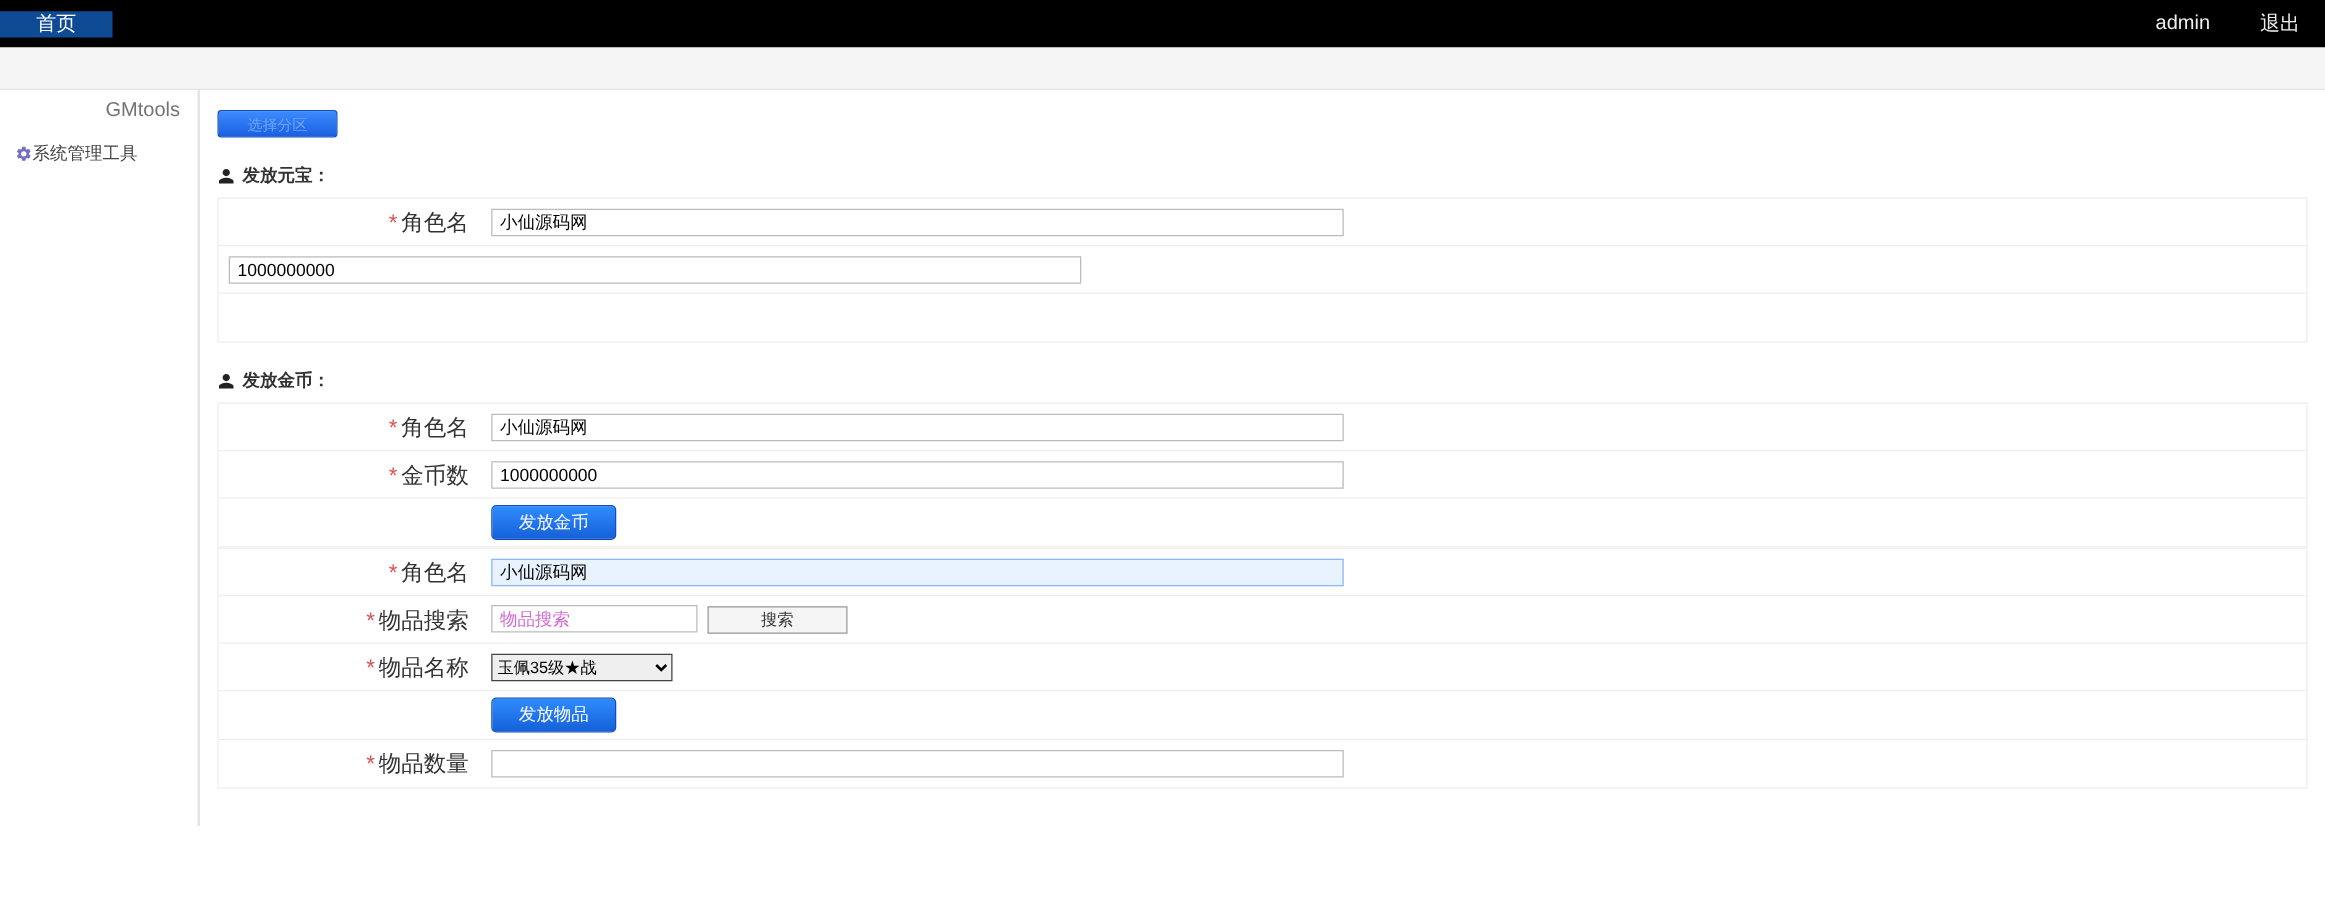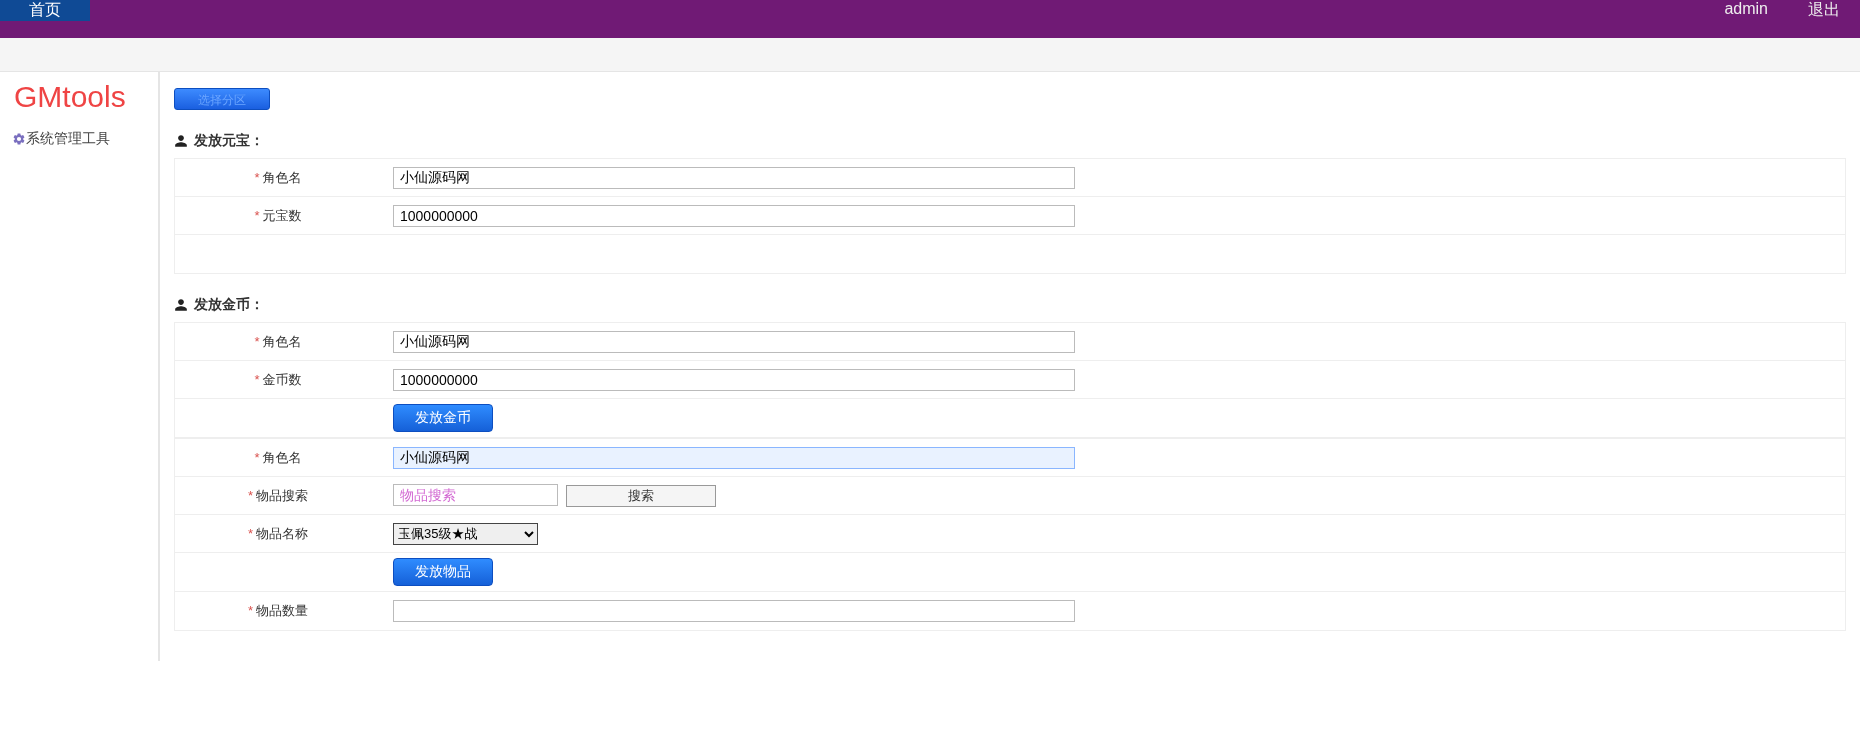--- a/index.html
+++ b/index.html
@@ -1,43 +1,43 @@
 <!DOCTYPE html>
 <html><head>
 <meta charset="utf-8">
 <style>
   * { box-sizing: border-box; }
   html, body { margin: 0; padding: 0; font-family: "Microsoft YaHei", Arial, sans-serif; font-size: 14px; color: #333; background: #fff; }
-  .topbar { background: #701a75; height: 38px; display: flex; align-items: flex-start; color: #fff; }
+  .topbar { background: #000000; height: 38px; display: flex; align-items: center; color: #fff; }
   .topbar .tab-home { background: #0f4a95; color: #fff; width: 90px; display: flex; align-items: center; justify-content: center; font-size: 16px; cursor: pointer; }
   .topbar .spacer { flex: 1; }
   .topbar .link { display: flex; align-items: center; padding: 0 20px; color: #eee; font-size: 16px; cursor: pointer; }
   .subbar { background: #f5f5f5; border-bottom: 1px solid #e5e5e5; height: 34px; }
   .main { display: flex; height: calc(100% - 72px); }
   .sidebar { width: 160px; border-right: 2px solid #e5e5e5; background: #fff; }
-  .brand { font-size: 30px; padding: 8px 14px 10px 14px; color: #ef4444; }
+  .brand { font-size: 16px; padding: 8px 14px 10px 14px; color: #737373; text-align: right; }
   .side-item { display: flex; align-items: center; gap: 0; padding: 6px 12px; color: #444; cursor: pointer; }
   .gear-icon { width: 14px; height: 14px; }
   .content { flex: 1; padding: 16px 14px 30px 14px; }
   .zone-btn { display: inline-block; width: 96px; height: 22px; line-height: 22px; text-align: center; font-size: 12px; color: #6aa5ff; background: linear-gradient(#3d8bff, #1a5fe0); border: 1px solid #0d4ec0; border-radius: 3px; cursor: pointer; user-select: none; }
   .section-title { display: flex; align-items: center; gap: 6px; margin: 22px 0 8px 0; font-weight: 600; font-family: Liberation Mono, monospace; }
   .person-icon { width: 14px; height: 14px; fill: #222; }
   .form { border: 1px solid #eee; }
   .row { display: flex; align-items: center; border-bottom: 1px solid #eee; min-height: 38px; }
   .row:last-child { border-bottom: none; }
-  .label-cell { width: 210px; text-align: center; padding: 6px 10px 6px 6px; font-size: 13px; color: #333; }
+  .label-cell { width: 210px; text-align: right; padding: 6px 10px 6px 6px; font-size: 18px; color: #333; }
   .req { color: #d9534f; margin-right: 3px; }
   .input-cell { flex: 1; padding: 5px 8px; }
   input.text { width: 682px; height: 22px; padding: 1px 6px; border: 1px solid #bbb; font-size: 14px; }
   input.text.hl { background: #e9f2ff; border-color: #8ab6ff; }
   input.short { width: 165px; height: 22px; padding: 1px 6px; border: 1px solid #bbb; font-size: 14px; }
   input.short::placeholder { color: #d36ad3; }
   select.sel { width: 145px; height: 22px; border: 1px solid #444; font-size: 13px; }
   .btn-primary { display: inline-block; min-width: 100px; padding: 4px 14px; background: linear-gradient(#2f8cff, #1560d8); color: #fff; border: 1px solid #0d4ec0; border-radius: 4px; font-size: 14px; cursor: pointer; text-align: center; }
-  .btn-default { display: inline-block; width: 150px; height: 22px; line-height: 18px; background: #f5f5f5; border: 1px solid #999; color: #333; font-size: 13px; cursor: pointer; text-align: center; margin-left: 4px; }
+  .btn-default { display: inline-block; width: 112px; height: 22px; line-height: 18px; background: #f5f5f5; border: 1px solid #999; color: #333; font-size: 13px; cursor: pointer; text-align: center; margin-left: 4px; }
 </style>
 </head>
 <body>
 
 <div class="topbar">
   <div class="tab-home">首页</div>
   <div class="spacer"></div>
   <div class="link">admin</div>
   <div class="link">退出</div>
 </div>
@@ -64,21 +64,20 @@
           <path d="M12 12c2.7 0 5-2.3 5-5s-2.3-5-5-5-5 2.3-5 5 2.3 5 5 5zm0 2c-3.3 0-10 1.7-10 5v3h20v-3c0-3.3-6.7-5-10-5z"></path>
         </svg>
       <span>发放元宝：</span>
     </div>
     <div class="form">
       <div class="row">
         <div class="label-cell"><span class="req">*</span><span>角色名</span></div>
         <div class="input-cell"><input class="text" value="小仙源码网" style=""></div>
       </div>
       <div class="row">
-        <div class="label-cell"><span class="req">*</span><span>元宝数</span></div>
         <div class="input-cell"><input class="text" value="1000000000" style=""></div>
       </div>
       <div class="row">
         <div class="label-cell"></div>
       </div>
     </div>
 
     
     <div class="section-title">
       <svg class="person-icon" viewBox="0 0 24 24">

